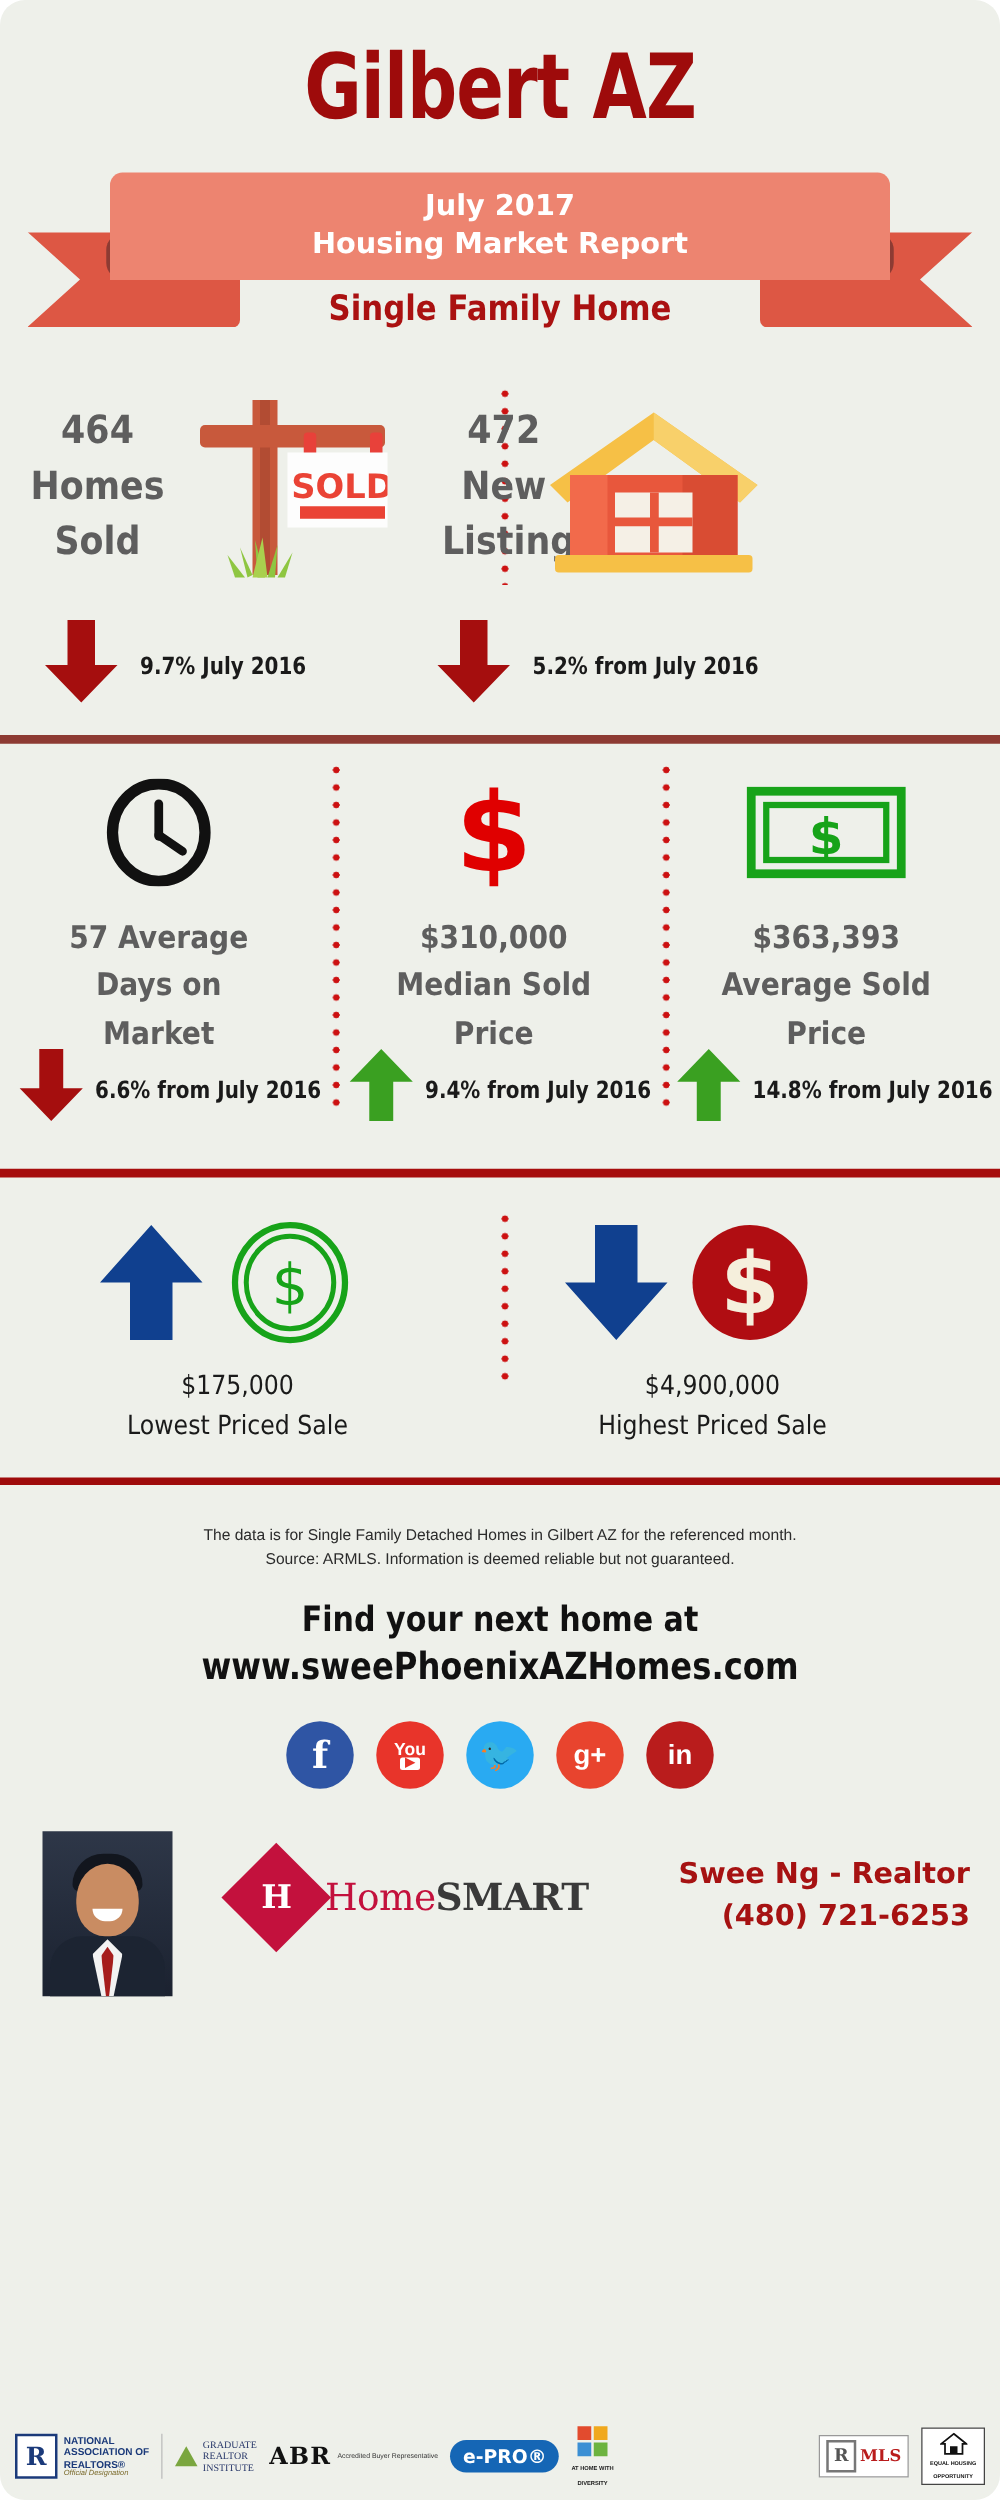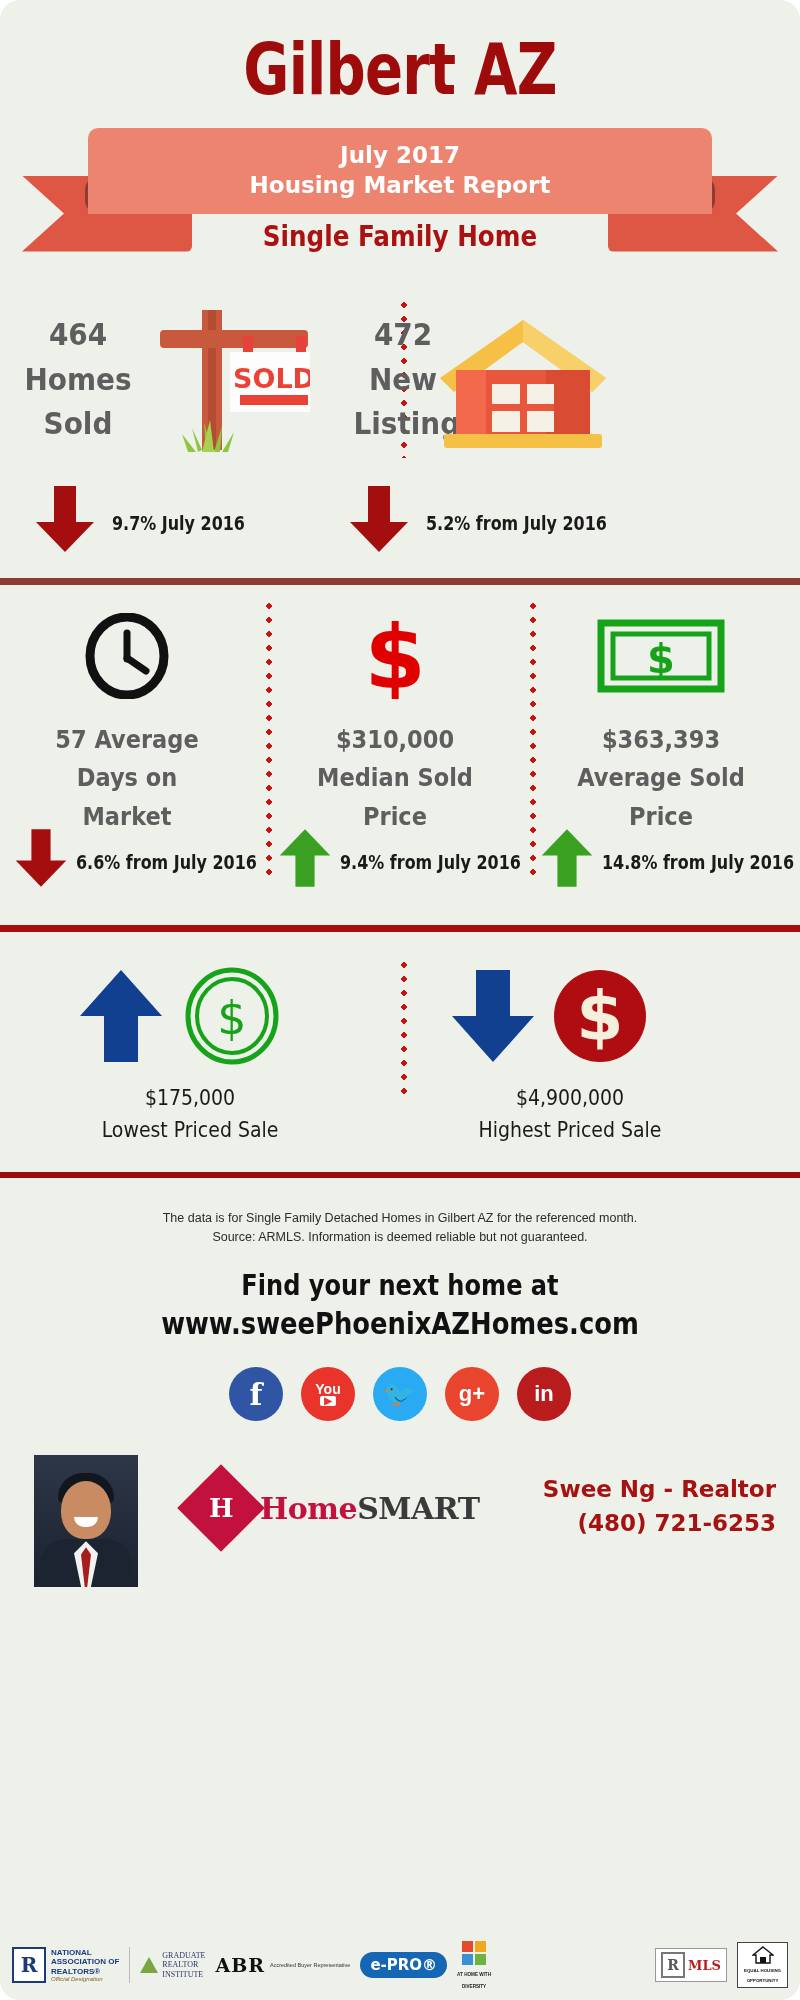--- a/index.html
+++ b/index.html
@@ -27,21 +27,21 @@
     color: #9e0b0b;
     padding-top: 32px;
     transform: scaleX(0.78);
     line-height: 1.05;
   }
 
   
   .ribbon-wrap {
     position: relative;
     height: 160px;
-    margin-top: 20px;
+    margin-top: 30px;
   }
   .ribbon-tail {
     position: absolute;
     top: 48px;
     width: 170px;
     height: 76px;
     background: #dd5744;
   }
   .ribbon-tail.left  { left: 22px;  clip-path: polygon(0 0, 100% 0, 100% 100%, 0 100%, 42px 50%); border-radius: 0 6px 6px 0; }
   .ribbon-tail.right { right: 22px; clip-path: polygon(0 0, 100% 0, calc(100% - 42px) 50%, 100% 100%, 0 100%); border-radius: 6px 0 0 6px; }
@@ -194,21 +194,21 @@
     width: 62px; height: 62px; background: #c3113d;
     transform: rotate(45deg);
     display: flex; align-items: center; justify-content: center;
   }
   .hs-diamond span {
     transform: rotate(-45deg);
     color: #fff; font-weight: bold; font-size: 26px;
     font-family: "DejaVu Serif", serif;
   }
   .hs-word { font-family: "DejaVu Serif", serif; font-size: 30px; letter-spacing: -0.5px; }
-  .hs-home { color: #c3113d; font-weight: bold; }
+  .hs-home { color: #c3113d; font-weight: normal; }
   .hs-smart{ color: #3a3a3a; font-weight: bold; }
 
   .agent-info {
     position: absolute; right: 24px; top: 18px;
     text-align: right;
     font-family: "DejaVu Sans", sans-serif;
     font-weight: bold;
     color: #a61212;
     line-height: 1.45;
   }

